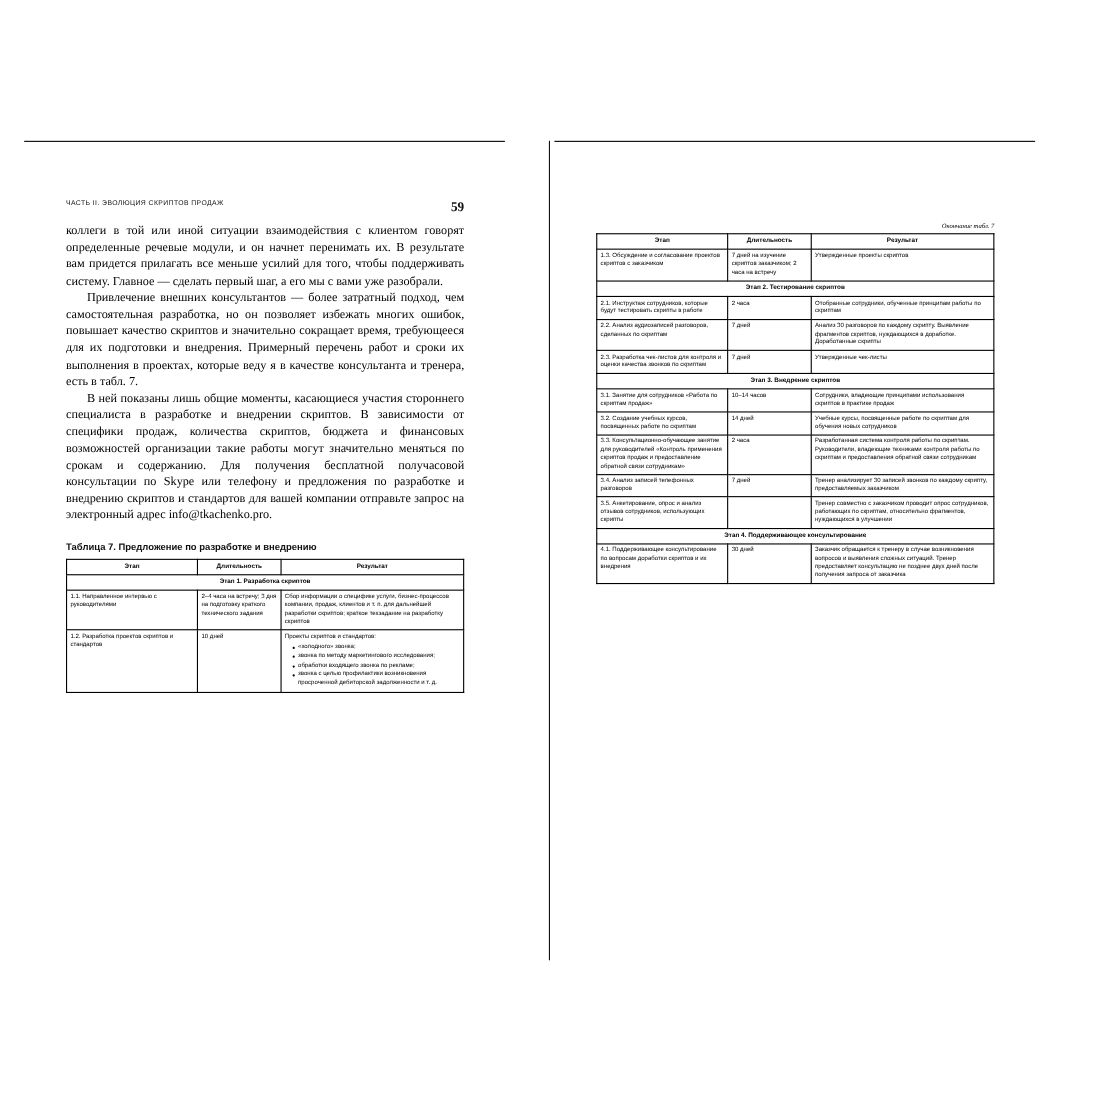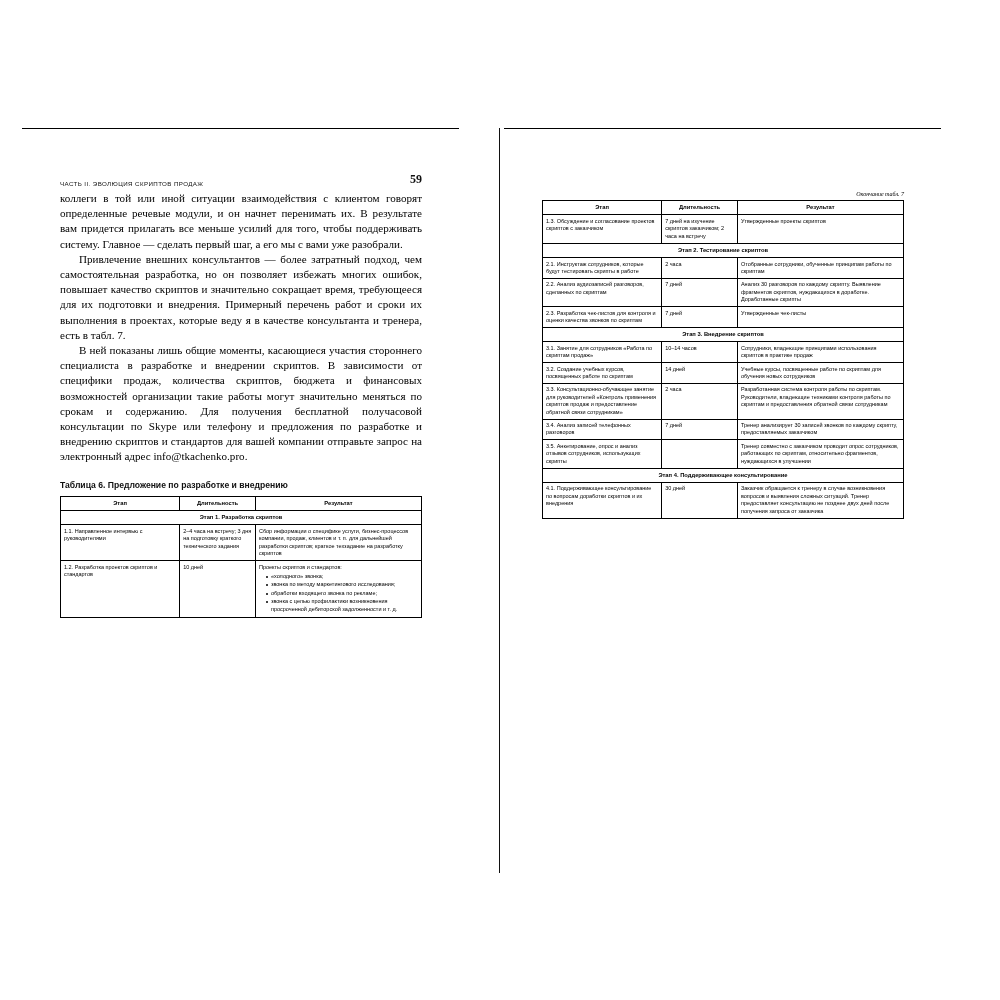--- a/index.html
+++ b/index.html
@@ -39,25 +39,25 @@
     font-family:"Liberation Sans", sans-serif;
     color:#111;
   }
   .running .folio{
     font-family:"Liberation Serif", serif;
     font-size:12px;
     font-weight:bold;
     letter-spacing:0;
     text-transform:none;
   }
-  .run-left{position:absolute;left:38px;top:36px;width:362px;display:flex;justify-content:space-between;align-items:flex-end;}
+  .run-left{position:absolute;left:38px;top:52px;width:362px;display:flex;justify-content:space-between;align-items:flex-start;}
 
   .body-col{
     position:absolute;
-    left:38px;top:62px;
+    left:38px;top:74px;
     width:362px;
   }
   .para{
     font-size:11.1px;
     line-height:15.2px;
     text-align:justify;
     text-indent:19px;
     margin:0;
     hyphens:auto;
   }
@@ -129,21 +129,21 @@
       <span>Часть II. Эволюция скриптов продаж</span>
       <span class="folio">59</span>
     </div>
 
     <div class="body-col">
       <p class="para first">коллеги в той или иной ситуации взаимодействия с клиентом говорят определенные речевые модули, и он начнет перенимать их. В результате вам придется прилагать все меньше усилий для того, чтобы поддерживать систему. Главное — сделать первый шаг, а его мы с вами уже разобрали.</p>
       <p class="para">Привлечение внешних консультантов — более затратный подход, чем самостоятельная разработка, но он позволяет избежать многих ошибок, повышает качество скриптов и значительно сокращает время, требующееся для их подготовки и внедрения. Примерный перечень работ и сроки их выполнения в проектах, которые веду я в качестве консультанта и тренера, есть в табл. 7.</p>
       <p class="para">В ней показаны лишь общие моменты, касающиеся участия стороннего специалиста в разработке и внедрении скриптов. В зависимости от специфики продаж, количества скриптов, бюджета и финансовых возможностей организации такие работы могут значительно меняться по срокам и содержанию. Для получения бесплатной получасовой консультации по Skype или телефону и предложения по разработке и внедрению скриптов и стандартов для вашей компании отправьте запрос на электронный адрес info@tkachenko.pro.</p>
 
       <div class="tbl-caption">
-        <span>Таблица 6. Предложение по разработке и внедрению</span>
+        <span>Таблица 7. Предложение по разработке и внедрению</span>
       </div>
 
       <table class="tbl-left">
         <colgroup>
             <col style="width:33%">
             <col style="width:21%">
             <col style="width:46%">
           </colgroup>
         <tbody>
           <tr>

